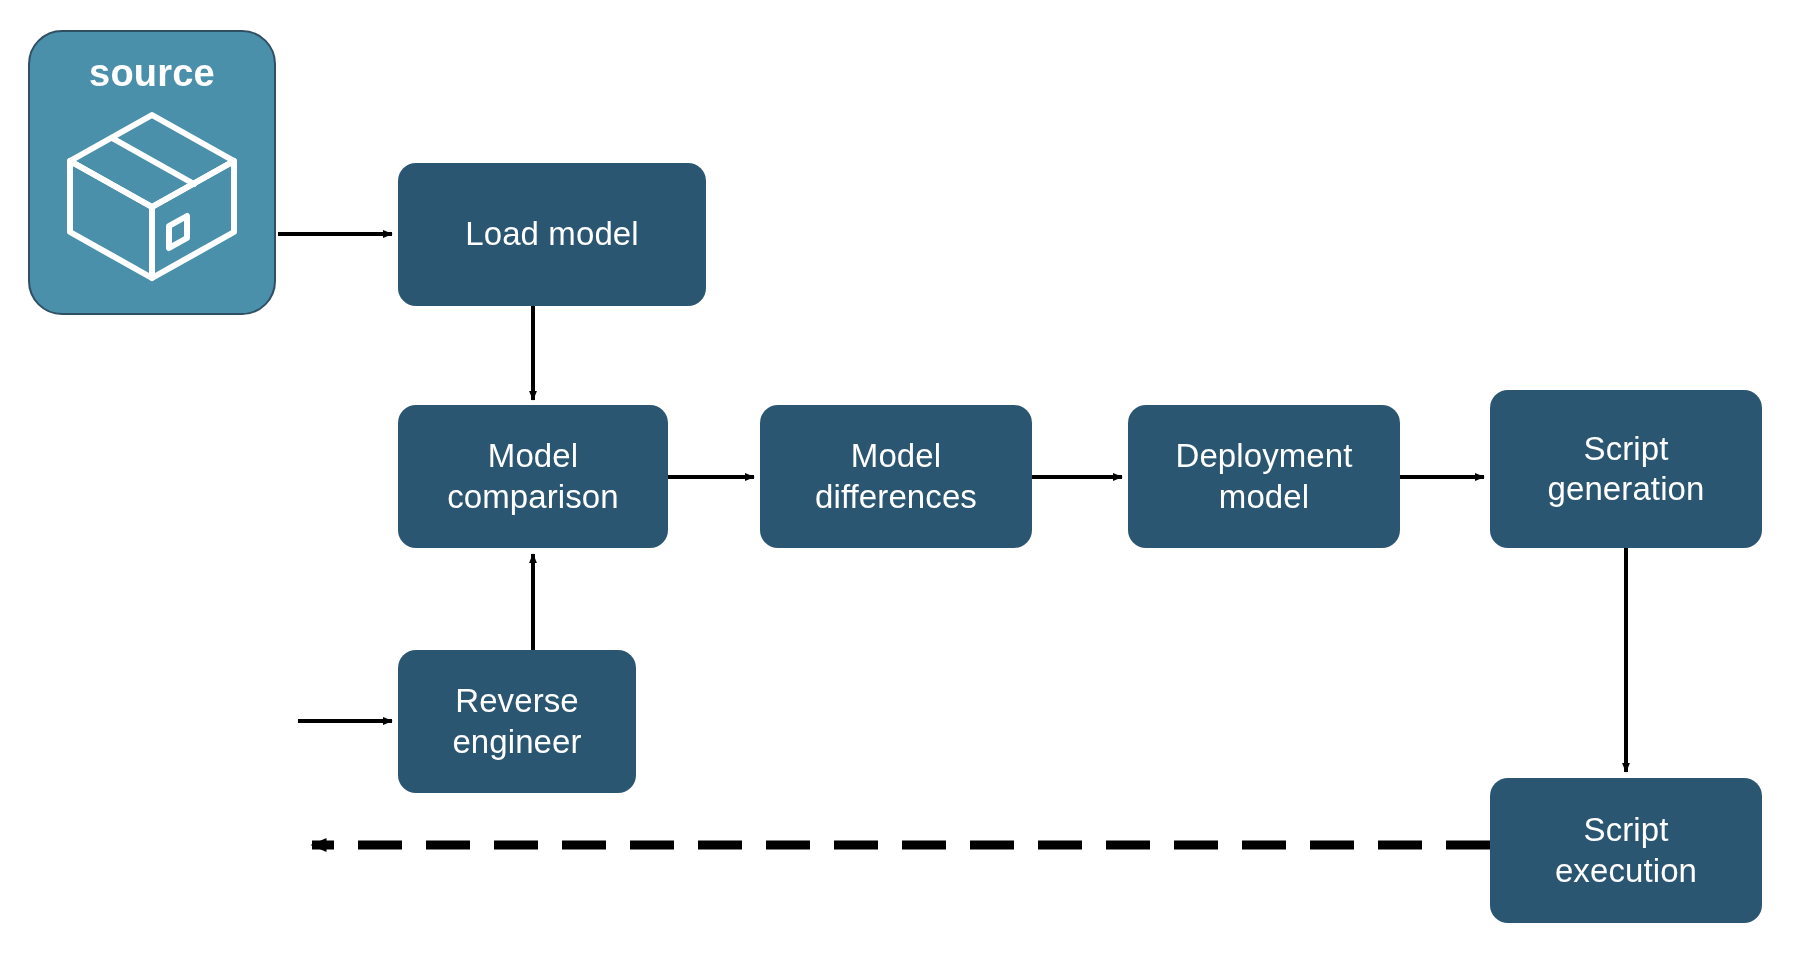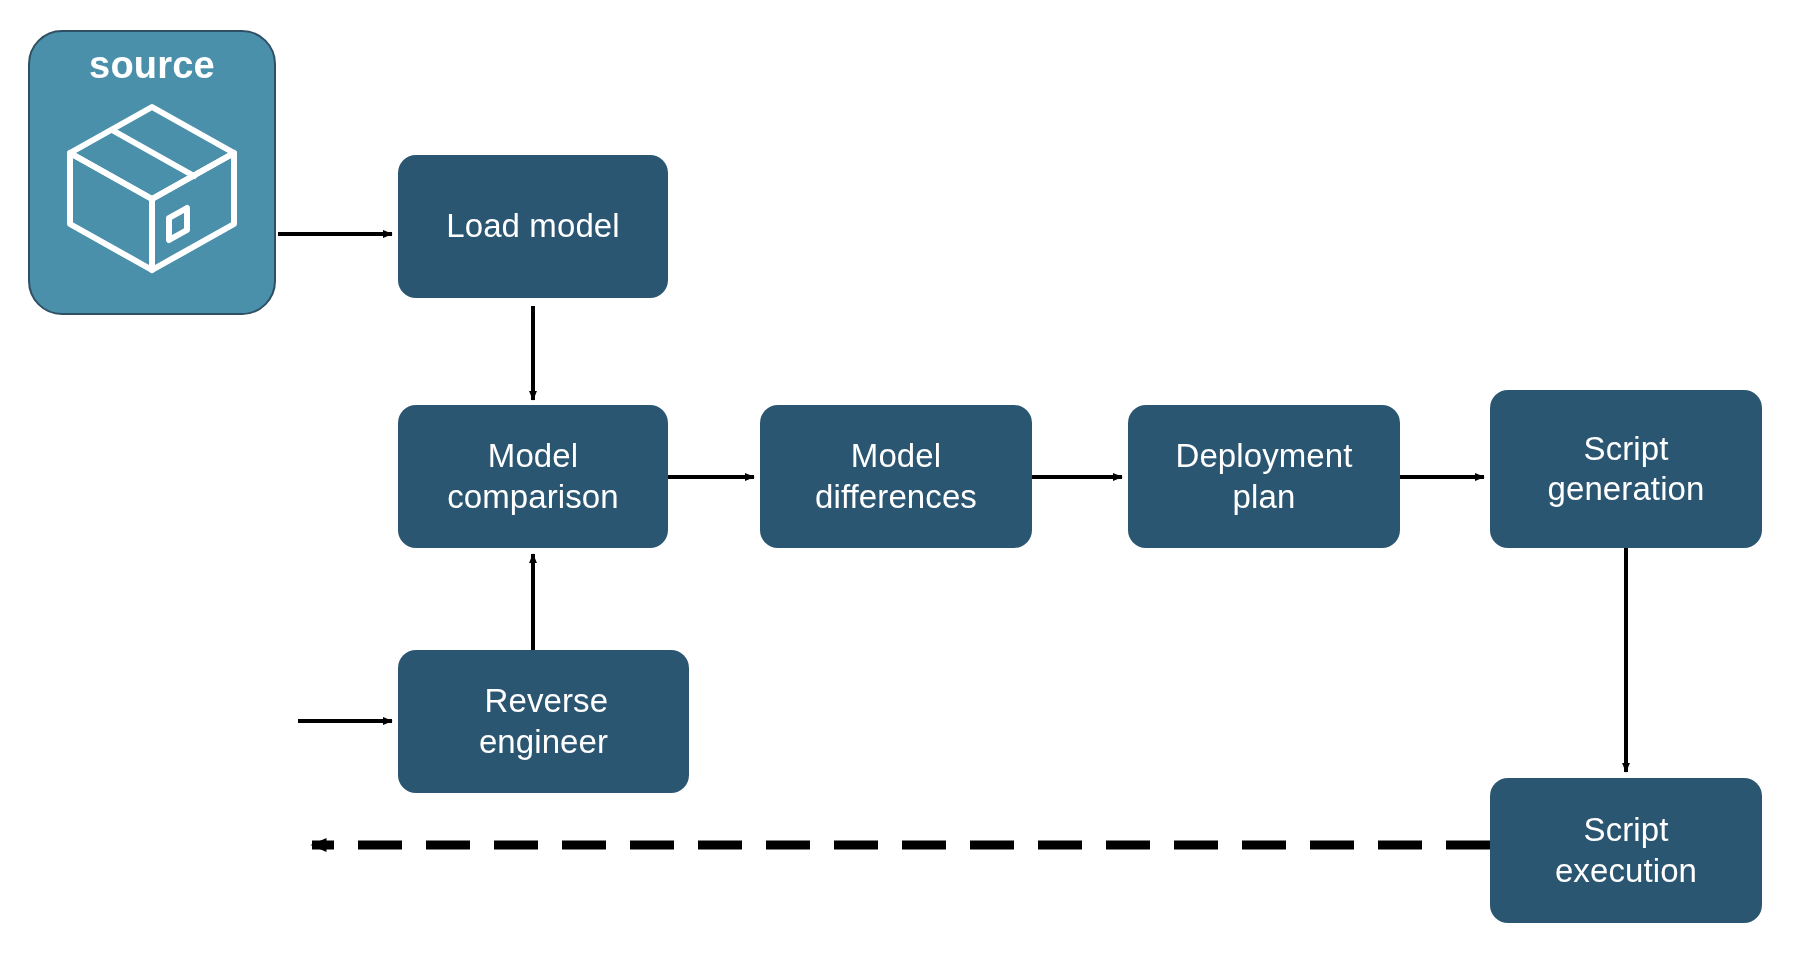--- a/index.html
+++ b/index.html
@@ -49,21 +49,21 @@
   .process-node .node-label {
     white-space: pre-line;
   }
   
   .endpoint-node {
     background: #4a90ab;
     border: 2px solid #2f4f63;
     border-radius: 34px;
     color: #ffffff;
     justify-content: flex-start;
-    padding-top: 12px;
+    padding-top: 20px;
   }
   .endpoint-node .endpoint-title {
     font-size: 38px;
     font-weight: bold;
     letter-spacing: 0.2px;
     margin-bottom: 6px;
   }
   .endpoint-icon {
     display: block;
   }
@@ -134,45 +134,45 @@
 
           <path d="M55 37 L137 83"></path>
 
           <path d="M112 125 L130 115 L130 137 L112 147 Z"></path>
         </g>
       </svg>
     </span>
   </div>
 
 
-  <div class="node process-node" style="left:398px; top:155px; width:270px; height:143px;">
+  <div class="node process-node" style="left:398px; top:163px; width:308px; height:143px;">
     <span class="node-label">Load model</span>
   </div>
 
   <div class="node process-node" style="left:398px; top:405px; width:270px; height:143px;">
     <span class="node-label">Model
 comparison</span>
   </div>
 
   <div class="node process-node" style="left:760px; top:405px; width:272px; height:143px;">
     <span class="node-label">Model
 differences</span>
   </div>
 
   <div class="node process-node" style="left:1128px; top:405px; width:272px; height:143px;">
     <span class="node-label">Deployment
-plan</span>
+model</span>
   </div>
 
   <div class="node process-node" style="left:1490px; top:390px; width:272px; height:158px;">
     <span class="node-label">Script
 generation</span>
   </div>
 
-  <div class="node process-node" style="left:398px; top:650px; width:291px; height:143px;text-align:right;">
+  <div class="node process-node" style="left:398px; top:650px; width:238px; height:143px;">
     <span class="node-label">Reverse
 engineer</span>
   </div>
 
   <div class="node process-node" style="left:1490px; top:778px; width:272px; height:145px;">
     <span class="node-label">Script
 execution</span>
   </div>
 
 </div>

